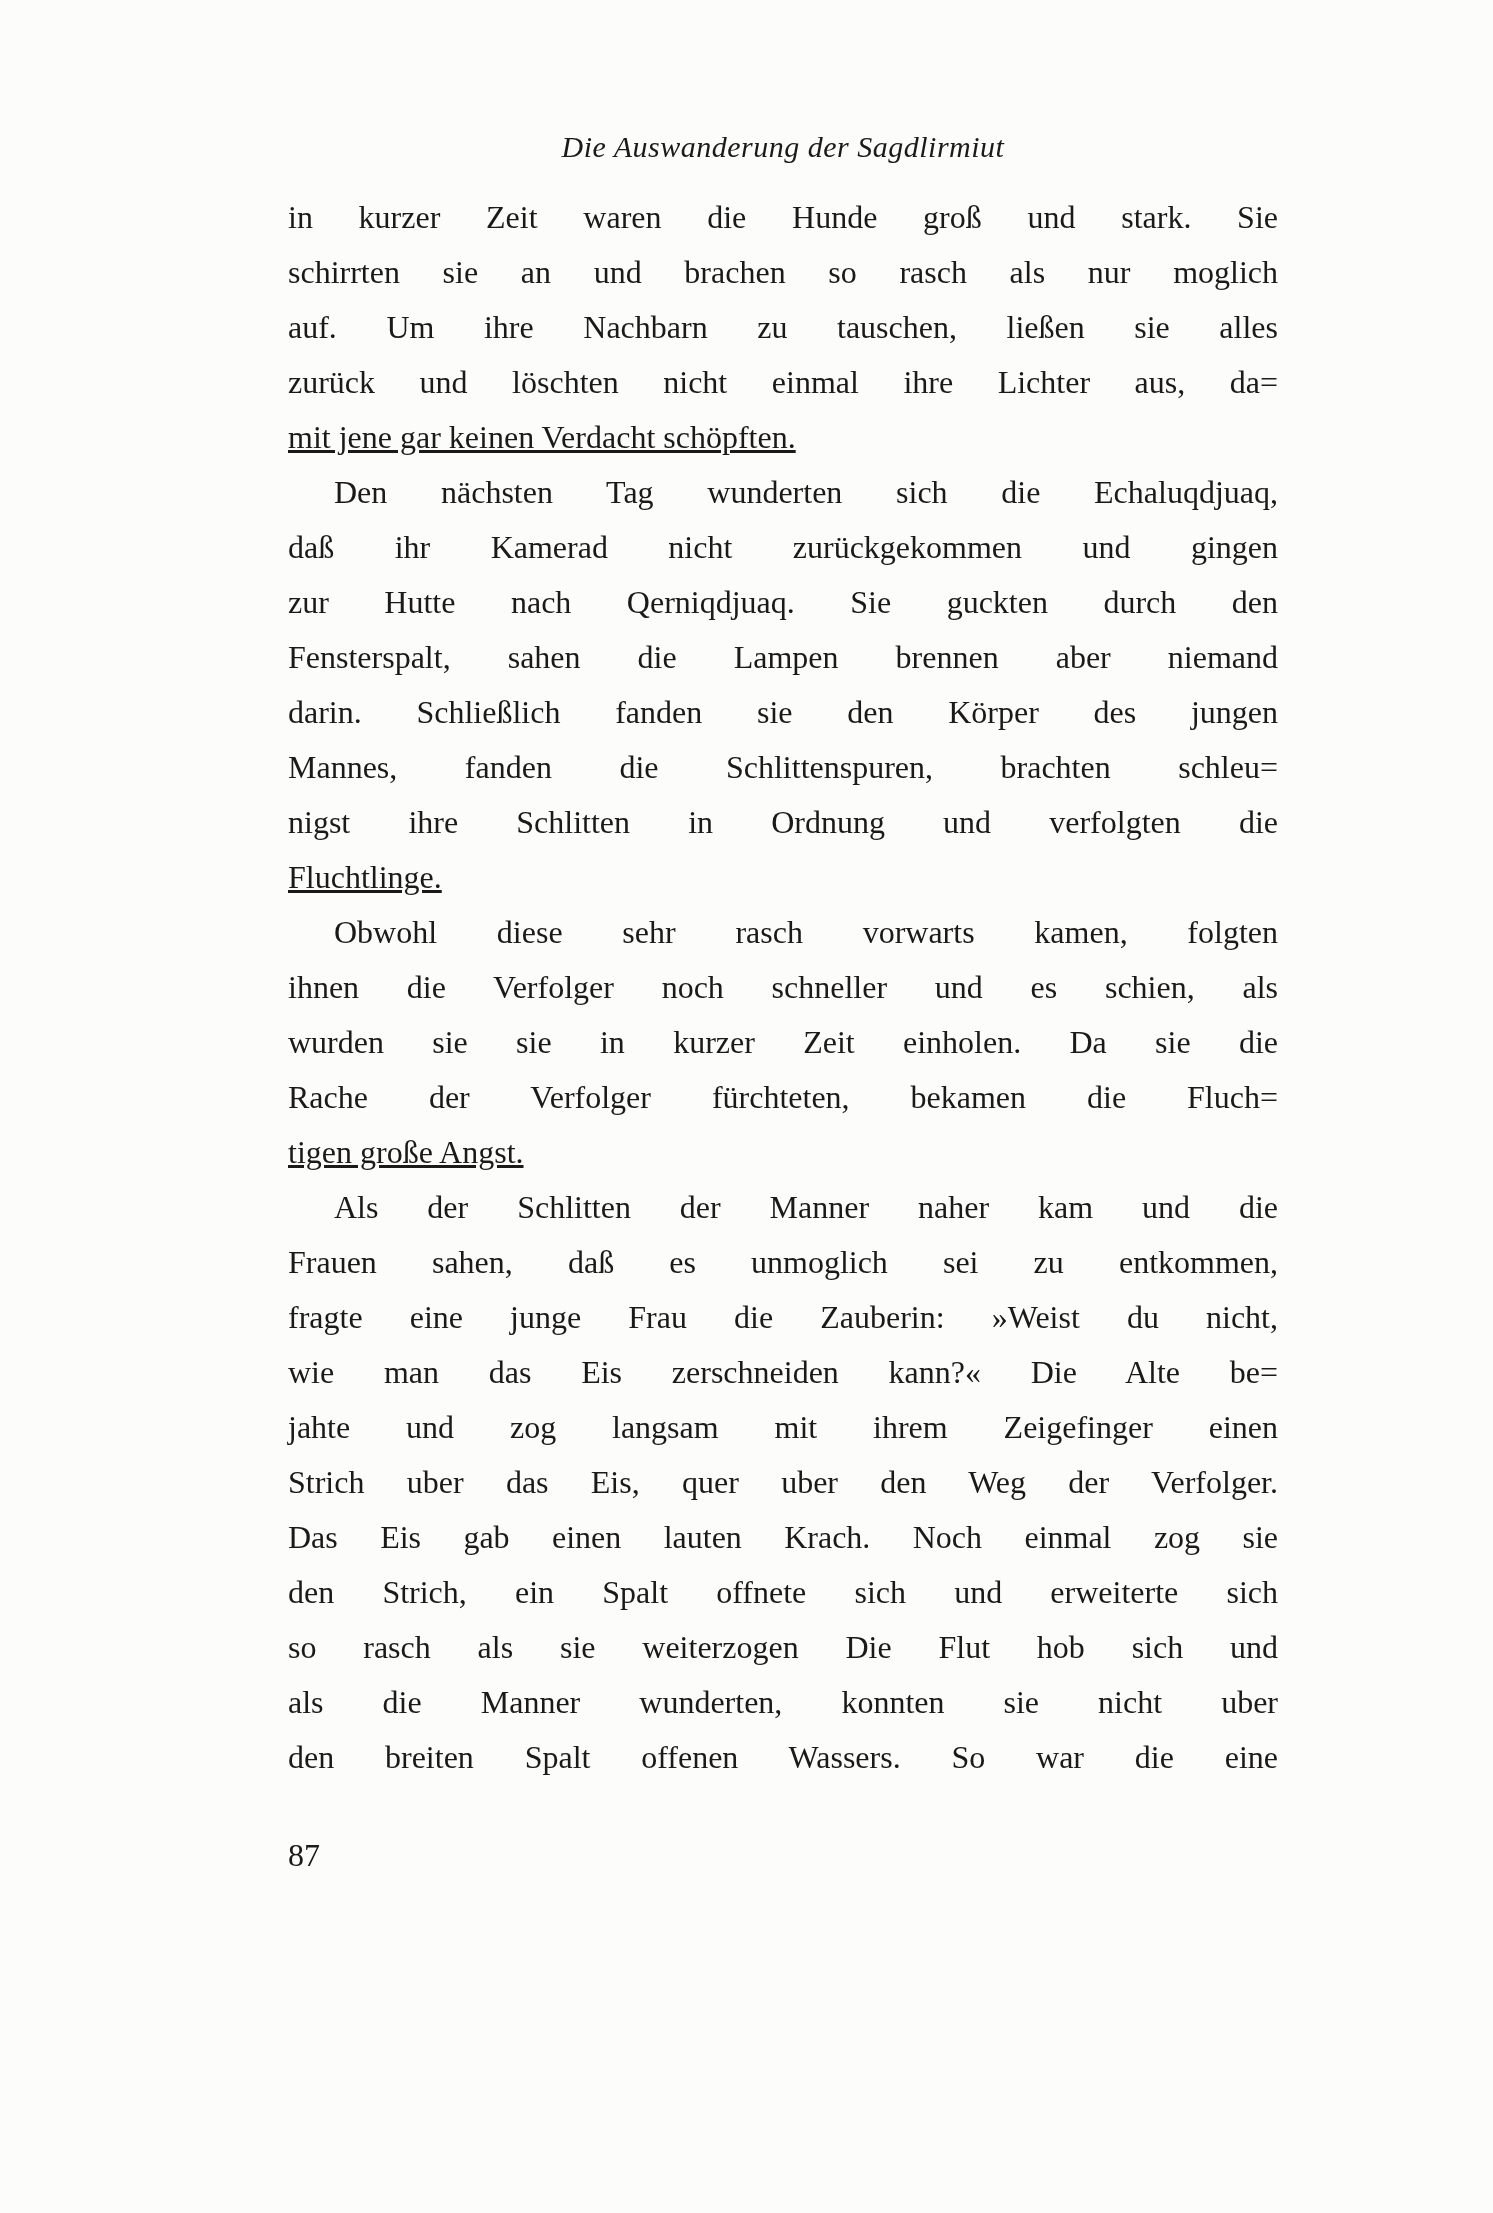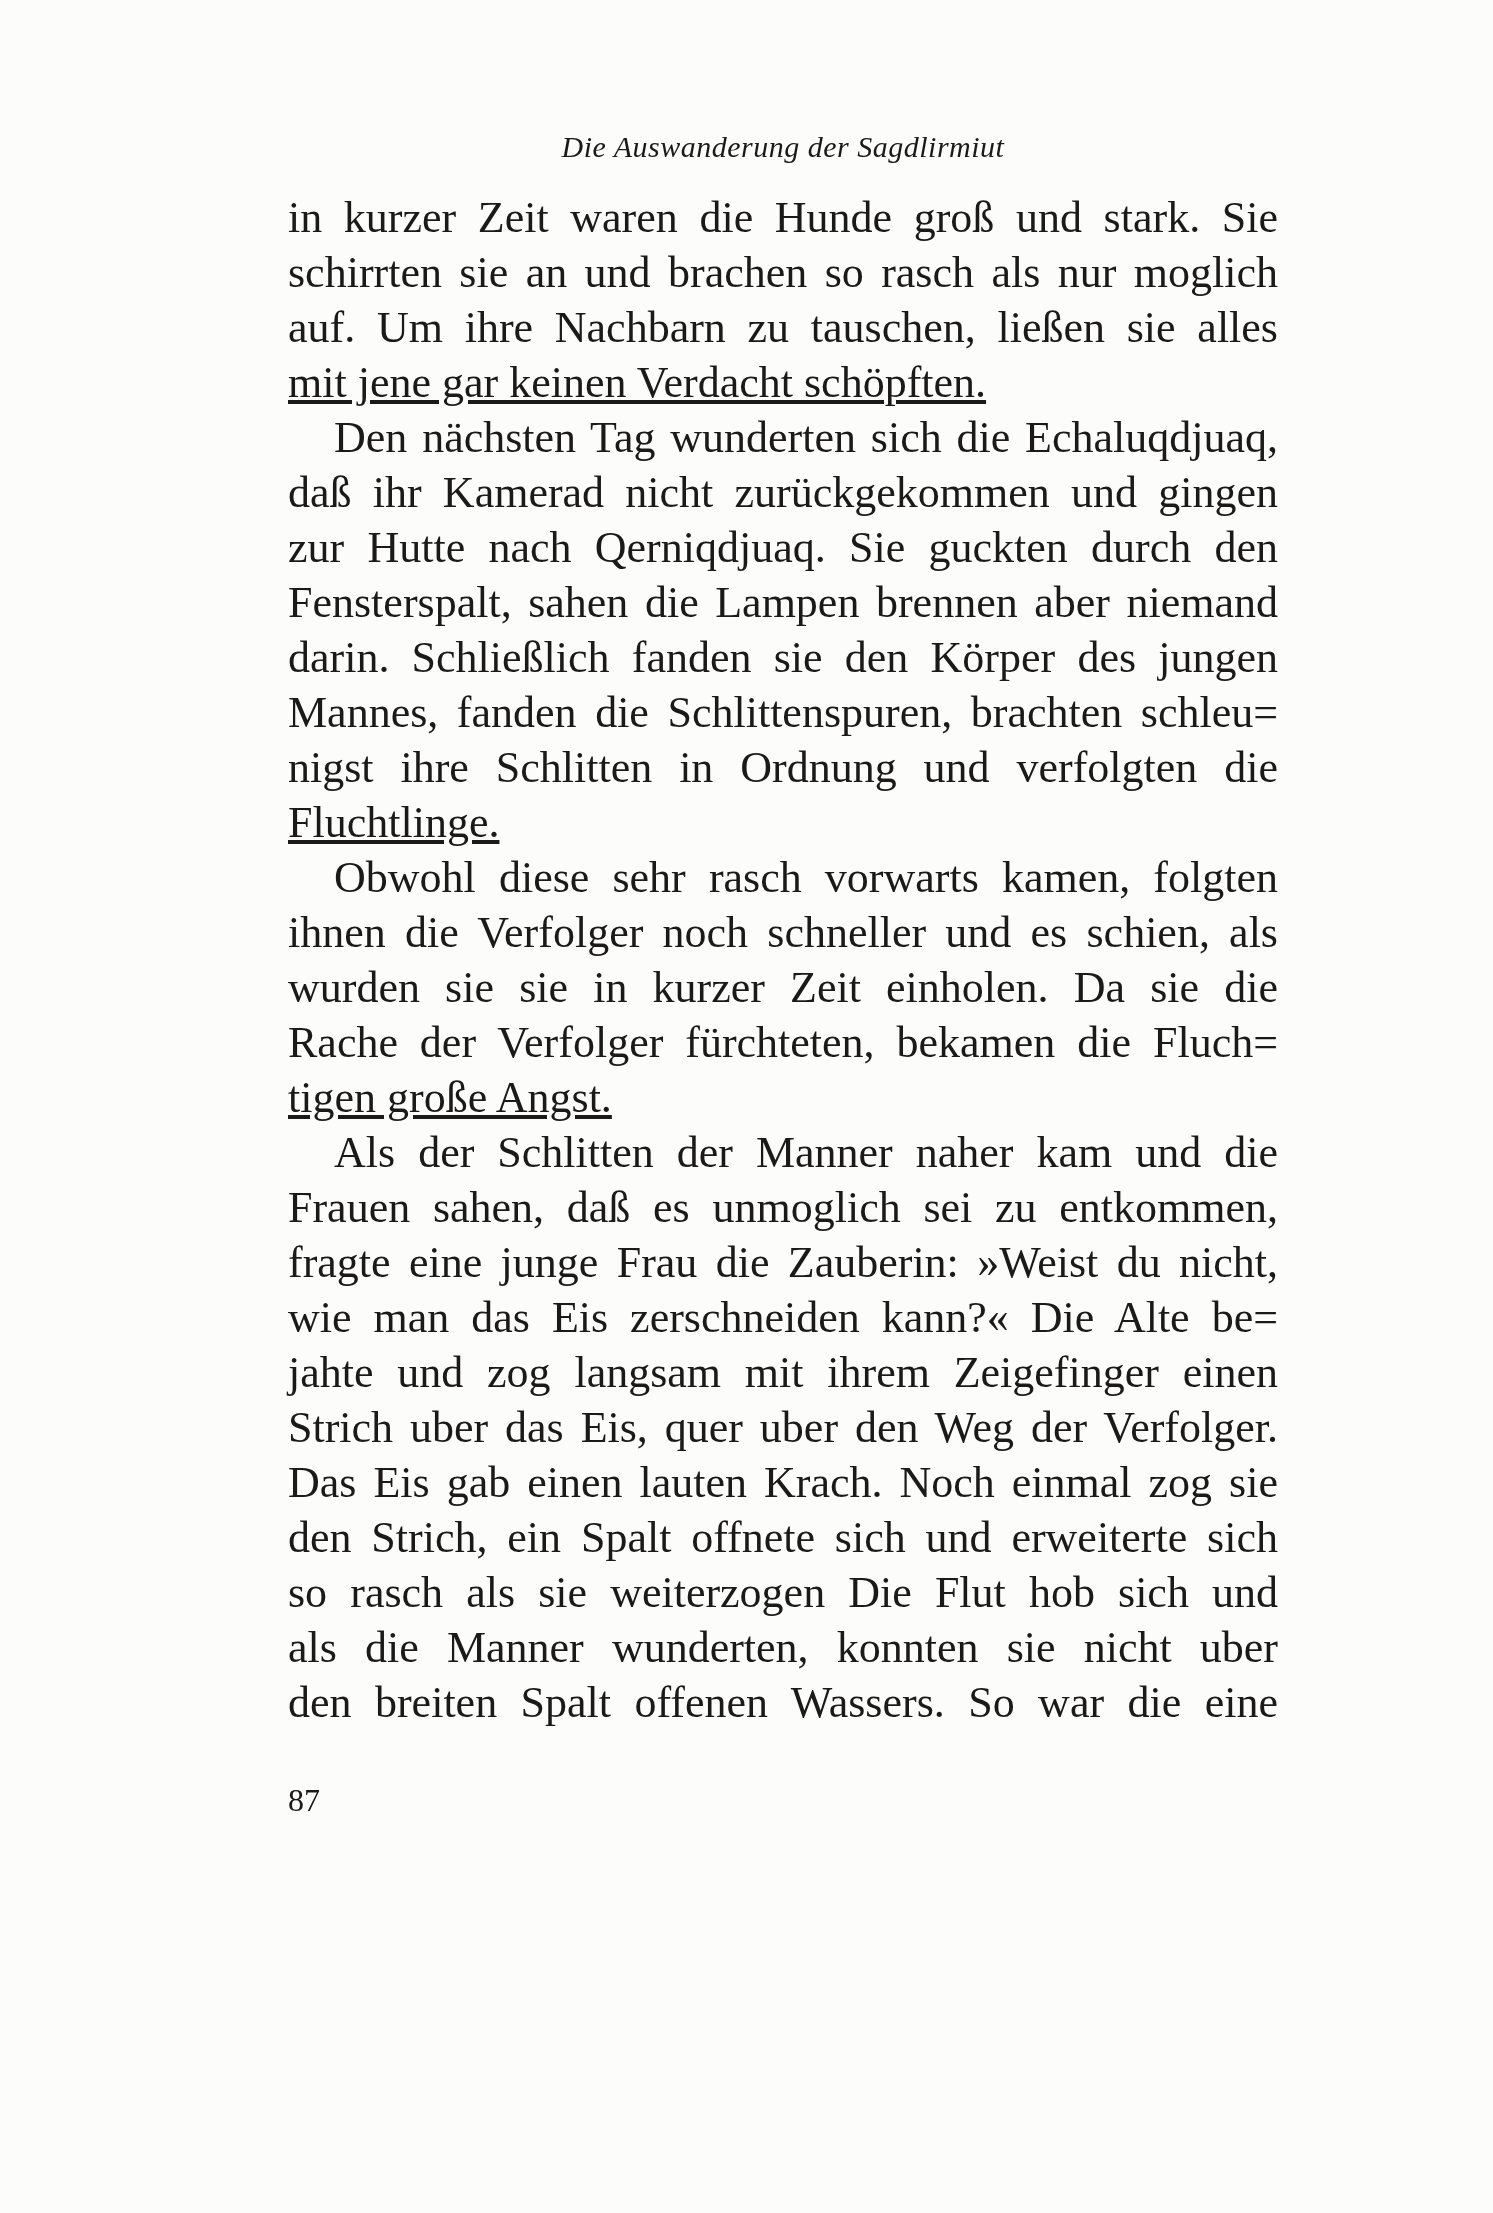--- a/index.html
+++ b/index.html
@@ -27,21 +27,21 @@
     width: 990px;
   }
   .running-header {
     text-align: center;
     font-style: italic;
     font-size: 30px;
     letter-spacing: 0.5px;
     margin-bottom: 26px;
   }
   .body-text {
-    font-size: 44px;
+    font-size: 32px;
     line-height: 55px;
   }
   .line {
     text-align: justify;
     text-align-last: justify;
     white-space: normal;
   }
   .line.end {
     text-align-last: left;
     text-decoration: underline;
@@ -59,20 +59,21 @@
 </head>
 <body>
 
 <div class="page">
   <div class="text-block">
     <div class="running-header">Die Auswanderung der Sagdlirmiut</div>
     <div class="body-text">
         <div class="line">in kurzer Zeit waren die Hunde groß und stark. Sie</div>
         <div class="line">schirrten sie an und brachen so rasch als nur moglich</div>
         <div class="line">auf. Um ihre Nachbarn zu tauschen, ließen sie alles</div>
+        <div class="line">zurück und löschten nicht einmal ihre Lichter aus, da=</div>
         <div class="line end">mit jene gar keinen Verdacht schöpften.</div>
         <div class="line indent">Den nächsten Tag wunderten sich die Echaluqdjuaq,</div>
         <div class="line">daß ihr Kamerad nicht zurückgekommen und gingen</div>
         <div class="line">zur Hutte nach Qerniqdjuaq. Sie guckten durch den</div>
         <div class="line">Fensterspalt, sahen die Lampen brennen aber niemand</div>
         <div class="line">darin. Schließlich fanden sie den Körper des jungen</div>
         <div class="line">Mannes, fanden die Schlittenspuren, brachten schleu=</div>
         <div class="line">nigst ihre Schlitten in Ordnung und verfolgten die</div>
         <div class="line end">Fluchtlinge.</div>
         <div class="line indent">Obwohl diese sehr rasch vorwarts kamen, folgten</div>

